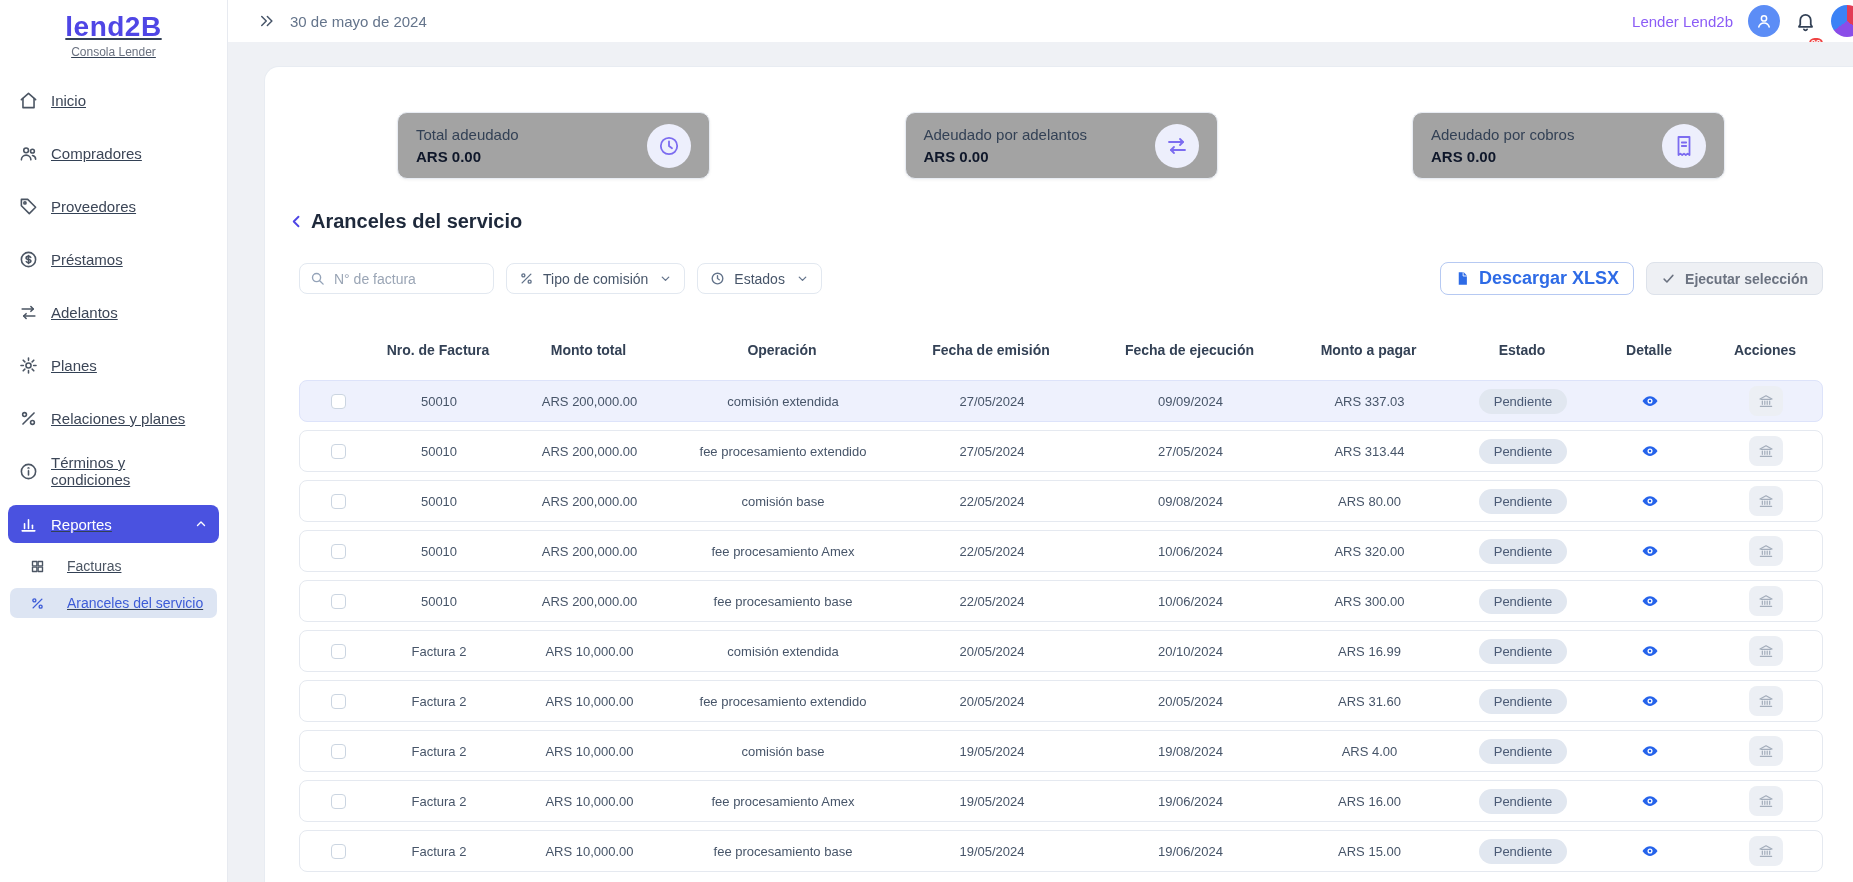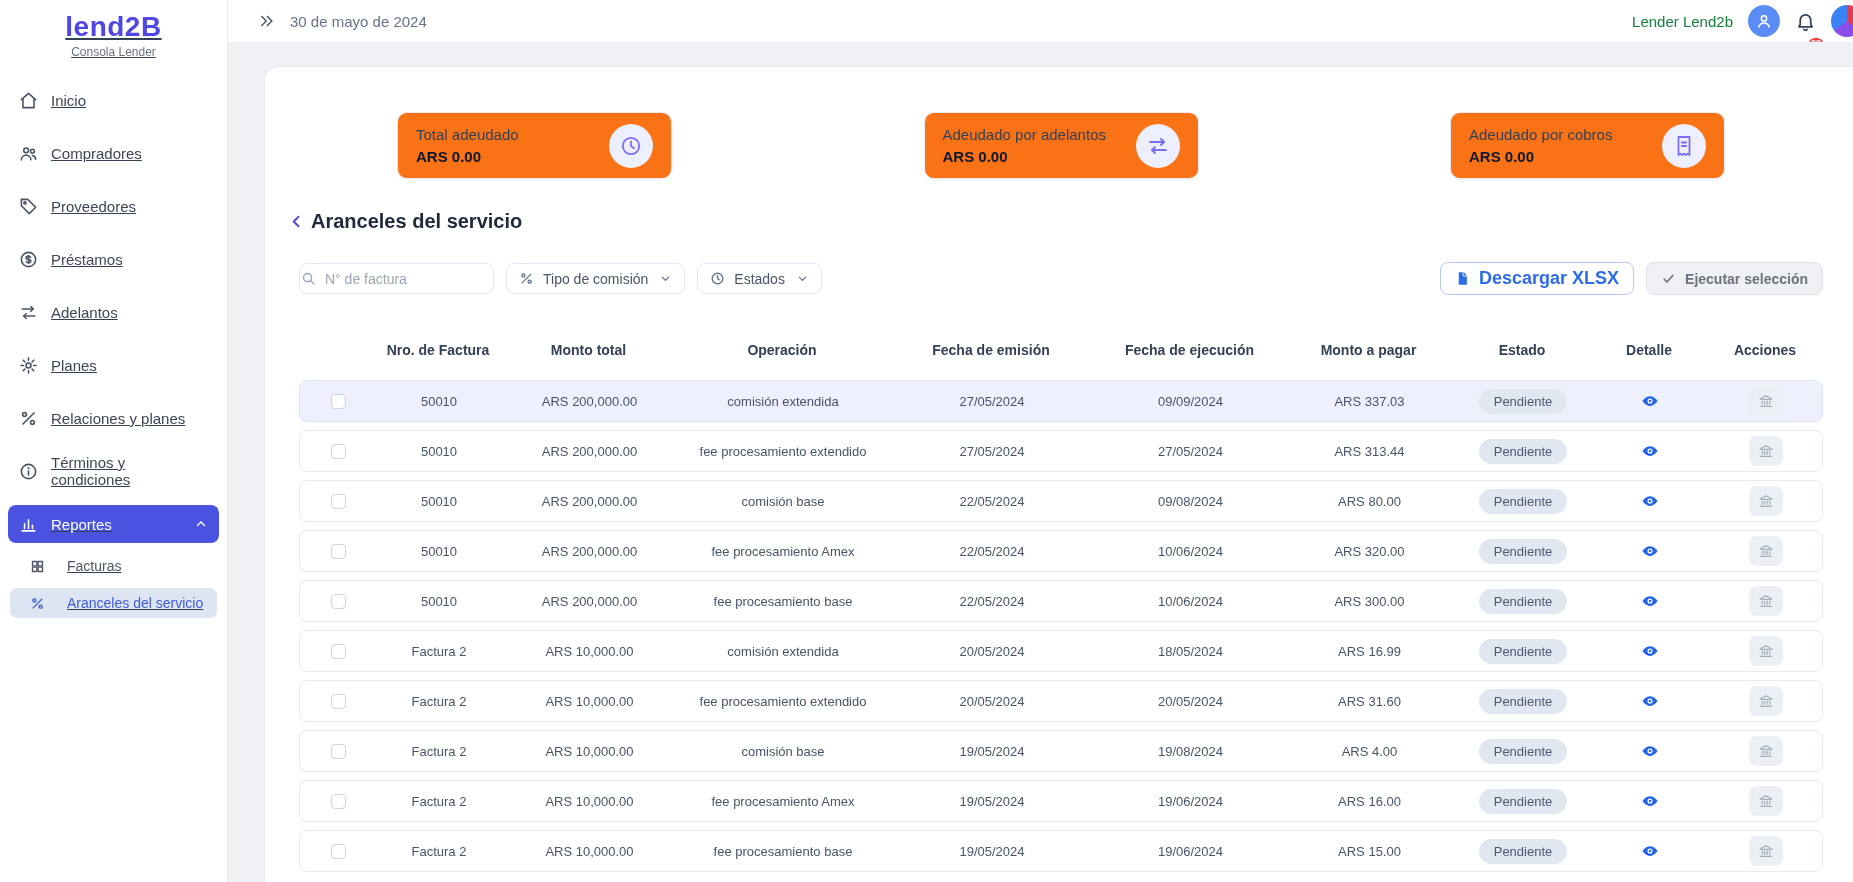--- a/index.html
+++ b/index.html
@@ -41,21 +41,21 @@
 
   
   .main { flex:1; min-width:0; display:flex; flex-direction:column; background:#eff1f5; }
   .topbar {
     height:42px; flex-shrink:0; background:#ffffff;
     display:flex; align-items:center; gap:14px; padding:0 8px 0 30px; overflow:hidden;
   }
   .expand-btn { display:flex; color:#475569; cursor:pointer; }
   .topbar-date { font-size:15px; color:#64748b; }
   .topbar-right { margin-left:auto; display:flex; align-items:center; gap:15px; }
-  .user-name { font-size:15px; color:#15803d;margin-left:7px; }
+  .user-name { font-size:15px; color:#8b5cf6;margin-left:7px; }
   .avatar {
     width:32px; height:32px; border-radius:50%; background:#5c8df6;
     display:flex; align-items:center; justify-content:center; color:#ffffff; cursor:pointer; flex-shrink:0;
   }
   .bell-wrap { position:relative; display:flex; color:#334155; cursor:pointer; }
   .bell-badge {
     position:absolute; top:-7px; right:-9px; min-width:17px; height:15px;
     background:#ef4444; color:#ffffff; font-size:9px; font-weight:bold;
     border-radius:9px; border:2px solid #ffffff; display:flex; align-items:center; justify-content:center; padding:0 2px;margin-top:32px;
   }
@@ -66,39 +66,39 @@
 
   
   .content-card {
     flex:1; background:#ffffff; margin:25px 0 0 37px;
     border-top-left-radius:14px; padding:45px 30px 0 34px; overflow:hidden;
     box-shadow:0 0 0 1px rgba(226,232,240,.5);
   }
 
   .cards-row { display:flex; justify-content:space-between; padding:0 98px; }
   .sum-card {
-    width:275px; height:67px; border:1px solid #e8ecf3; border-radius:10px;
-    background:#f97316; box-shadow:0 1px 3px rgba(15,23,42,.06);
+    width:313px; height:67px; border:1px solid #e8ecf3; border-radius:10px;
+    background:#a3a3a3; box-shadow:0 1px 3px rgba(15,23,42,.06);
     display:flex; align-items:center; justify-content:space-between; padding:0 18px;
   }
   .sum-title { font-size:15px; color:#334155; margin-bottom:5px; }
   .sum-value { font-size:15px; font-weight:bold; color:#0f172a; }
   .sum-icon {
     width:44px; height:44px; border-radius:50%; background:#edeffc; color:#7c6cf0;
     display:flex; align-items:center; justify-content:center; flex-shrink:0;
   }
 
   .page-title-row { display:flex; align-items:center; gap:5px; margin:31px 0 0 -12px; }
   .back-chev { display:flex; color:#4f46e5; cursor:pointer; }
   .page-title { font-size:20px; font-weight:600; color:#1e293b; margin:0; line-height:22px; }
 
   .filters-row { display:flex; align-items:center; gap:12px; margin-top:30px; }
   .search-box {
     width:195px; height:31px; border:1px solid #e2e8f0; border-radius:8px;
-    display:flex; align-items:center; gap:7px; padding:0 1px; color:#94a3b8; background:#fff;
+    display:flex; align-items:center; gap:7px; padding:0 10px; color:#94a3b8; background:#fff;
   }
   .search-box input {
     border:none; outline:none; width:100%; font-size:14px; color:#334155;
     font-family:inherit; background:transparent;
   }
   .search-box input::placeholder { color:#9aa5b5; }
   .filter-btn {
     height:31px; border:1px solid #e2e8f0; border-radius:8px; background:#ffffff;
     display:flex; align-items:center; gap:9px; padding:0 12px;
     font-size:14px; color:#475569; cursor:pointer; font-family:inherit;
@@ -594,21 +594,21 @@
       </button>
     </div>
   </div>
 
   <div class="trow grid-cols">
     <div class="td"><span class="checkbox"></span></div>
     <div class="td">Factura 2</div>
     <div class="td">ARS 10,000.00</div>
     <div class="td">comisión extendida</div>
     <div class="td">20/05/2024</div>
-    <div class="td">18/05/2024</div>
+    <div class="td">20/10/2024</div>
     <div class="td">ARS 16.99</div>
     <div class="td"><span class="pill">Pendiente</span></div>
     <div class="td">
       <span class="eye-btn">
                   <svg width="18" height="18" viewBox="0 0 24 24">
                     <path d="M2 12s3.8-6.5 10-6.5S22 12 22 12s-3.8 6.5-10 6.5S2 12 2 12z" fill="currentColor"></path>
                     <circle cx="12" cy="12" r="3.4" fill="#ffffff"></circle>
                     <circle cx="12" cy="12" r="1.7" fill="currentColor"></circle>
                   </svg>
                 </span>

